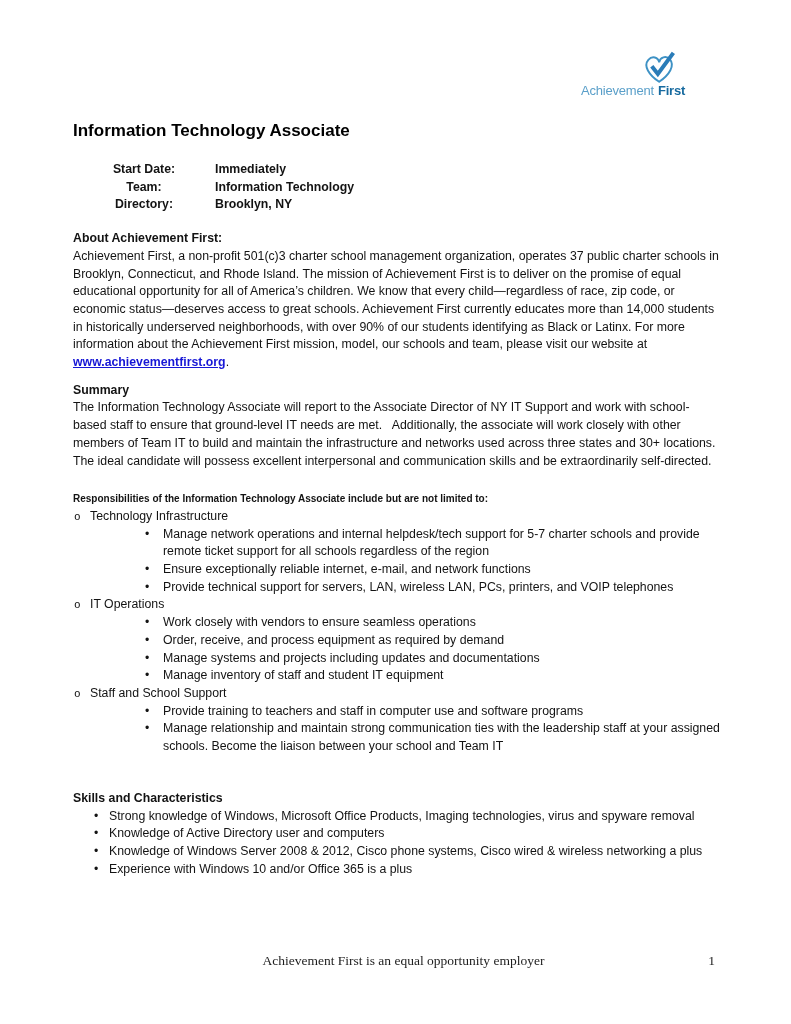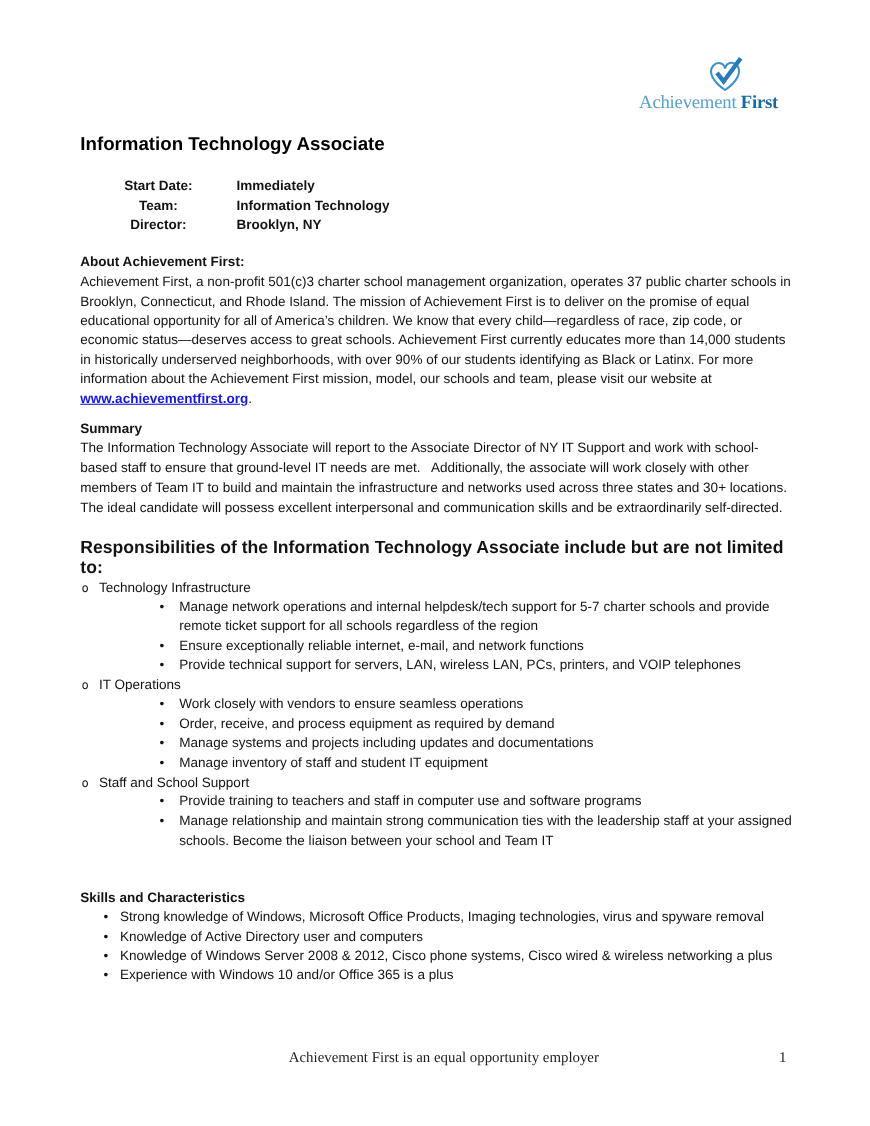--- a/index.html
+++ b/index.html
@@ -6,21 +6,21 @@
   body{
     width:791px;height:1024px;background:#ffffff;position:relative;
     font-family:"Liberation Sans", sans-serif;color:#131313;
     -webkit-font-smoothing:antialiased;
   }
   .page{position:absolute;inset:0;overflow:hidden;background:#fff;}
 
   
   .logo{position:absolute;top:50px;right:78px;width:132px;}
   .logo-icon{display:block;margin:0 8px -3px 60px;width:38px;height:36px;}
-  .logo-text{font-size:17px;letter-spacing:-0.2px;white-space:nowrap;font-family:Liberation Serif, serif;}
+  .logo-text{font-size:13px;letter-spacing:-0.2px;white-space:nowrap;}
   .logo-word1{color:#5a9fc9;font-weight:400;}
   .logo-word2{color:#176a9f;font-weight:700;margin-left:4px;}
 
   
   .content{
     position:absolute;left:73px;width:648px;top:0;
     font-size:12.3px;line-height:17.7px;
   }
   .doc-title{margin:121px 0 0 0;font-size:17px;line-height:20px;font-weight:700;color:#000;}
 
@@ -77,32 +77,32 @@
     <div class="meta">
       <div class="meta-row">
         <span class="meta-label">Start Date:</span>
         <span class="meta-value">Immediately</span>
       </div>
       <div class="meta-row">
         <span class="meta-label">Team:</span>
         <span class="meta-value">Information Technology</span>
       </div>
       <div class="meta-row">
-        <span class="meta-label">Director:</span>
+        <span class="meta-label">Directory:</span>
         <span class="meta-value">Brooklyn, NY</span>
       </div>
     </div>
 
     <h2 class="sec-h mt-about" style="font-size:12.3px;">About Achievement First:</h2>
     <p class="body"><span>Achievement First, a non-profit 501(c)3 charter school management organization, operates 37 public charter schools in Brooklyn, Connecticut, and Rhode Island. The mission of Achievement First is to deliver on the promise of equal educational opportunity for all of America’s children. We know that every child—regardless of race, zip code, or economic status—deserves access to great schools. Achievement First currently educates more than 14,000 students in historically underserved neighborhoods, with over 90% of our students identifying as Black or Latinx. For more information about the Achievement First mission, model, our schools and team, please visit our website at </span><a class="doclink">www.achievementfirst.org</a><span>.</span></p>
 
     <h2 class="sec-h mt-summary" style="font-size:12.3px;">Summary</h2>
     <p class="body">The Information Technology Associate will report to the Associate Director of NY IT Support and work with school-based staff to ensure that ground-level IT needs are met.   Additionally, the associate will work closely with other members of Team IT to build and maintain the infrastructure and networks used across three states and 30+ locations.  The ideal candidate will possess excellent interpersonal and communication skills and be extraordinarily self-directed.</p>
 
-    <h2 class="sec-h mt-resp" style="font-size:16px;">Responsibilities of the Information Technology Associate include but are not limited to:</h2>
+    <h2 class="sec-h mt-resp" style="font-size:10px;">Responsibilities of the Information Technology Associate include but are not limited to:</h2>
     <ul class="lvl1">
       <li>
         <div class="g-label">Technology Infrastructure</div>
         <ul class="sub">
           <li>Manage network operations and internal helpdesk/tech support for 5-7 charter schools and provide remote ticket support for all schools regardless of the region</li>
           <li>Ensure exceptionally reliable internet, e-mail, and network functions</li>
           <li>Provide technical support for servers, LAN, wireless LAN, PCs, printers, and VOIP telephones</li>
         </ul>
       </li>
       <li>

